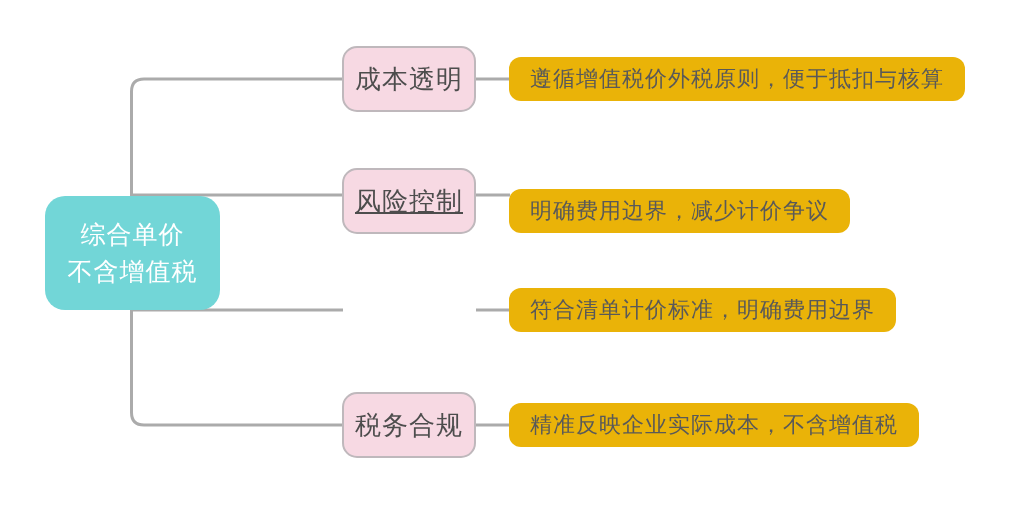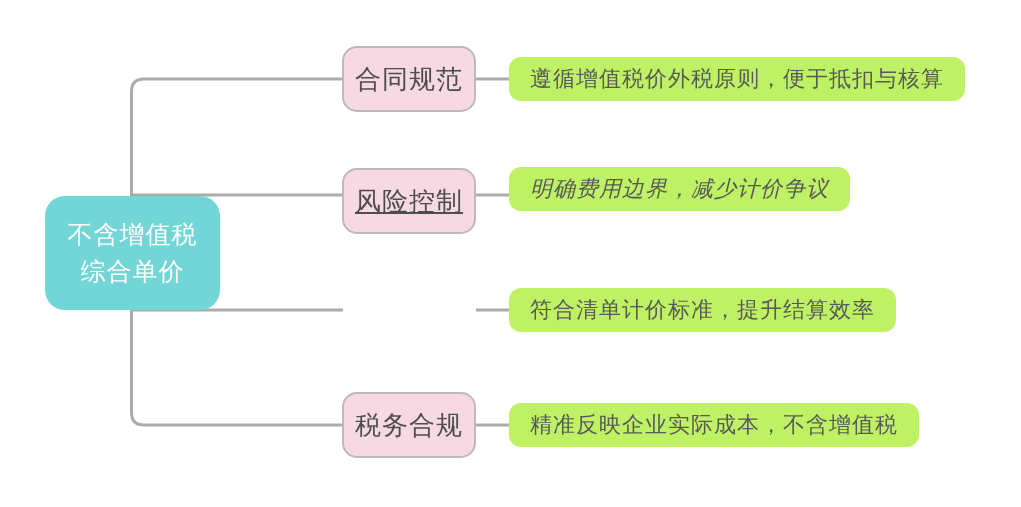--- a/index.html
+++ b/index.html
@@ -53,36 +53,36 @@
     align-items: center;
     justify-content: center;
     color: #4D4D4D;
     font-size: 26px;
     letter-spacing: 1px;
   }
   .desc-node {
     position: absolute;
     left: 509px;
     height: 44px;
-    background: #bef264;
+    background: #eab308;
     border-radius: 12px;
     display: flex;
     align-items: center;
     padding: 0 21px;
     color: #595959;
     font-size: 22px;
     letter-spacing: 1px;
     white-space: nowrap;
   }
   .branch-1 { top: 46px; }
   .branch-2 { top: 168px; text-decoration: underline; }
   .branch-3 { top: 277px; }
   .branch-4 { top: 392px; }
   .desc-1 { top: 57px; }
-  .desc-2 { top: 167px; font-style: italic; }
+  .desc-2 { top: 189px; }
   .desc-3 { top: 288px; }
   .desc-4 { top: 403px; }
 </style>
 </head>
 <body>
 
 <div class="canvas">
 
   <svg class="connectors" viewBox="0 0 1021 507" xmlns="http://www.w3.org/2000/svg">
     <g stroke="#ABABAB" stroke-width="3" fill="none" stroke-linecap="butt">
@@ -93,40 +93,40 @@
       <path d="M 131.5 310 H 343"></path>
 
       <path d="M 476 79 H 510"></path>
       <path d="M 476 195 H 510"></path>
       <path d="M 476 310 H 510"></path>
       <path d="M 476 425 H 510"></path>
     </g>
   </svg>
 
   <div class="root-node">
+    <div>综合单价</div>
     <div>不含增值税</div>
-    <div>综合单价</div>
   </div>
 
   <div class="branch-node branch-1">
-    <span>合同规范</span>
+    <span>成本透明</span>
   </div>
   <div class="desc-node desc-1">
     <span>遵循增值税价外税原则，便于抵扣与核算</span>
   </div>
 
   <div class="branch-node branch-2">
     <span>风险控制</span>
   </div>
   <div class="desc-node desc-2">
     <span>明确费用边界，减少计价争议</span>
   </div>
 
   <div class="desc-node desc-3">
-    <span>符合清单计价标准，提升结算效率</span>
+    <span>符合清单计价标准，明确费用边界</span>
   </div>
 
   <div class="branch-node branch-4">
     <span>税务合规</span>
   </div>
   <div class="desc-node desc-4">
     <span>精准反映企业实际成本，不含增值税</span>
   </div>
 
 </div>

